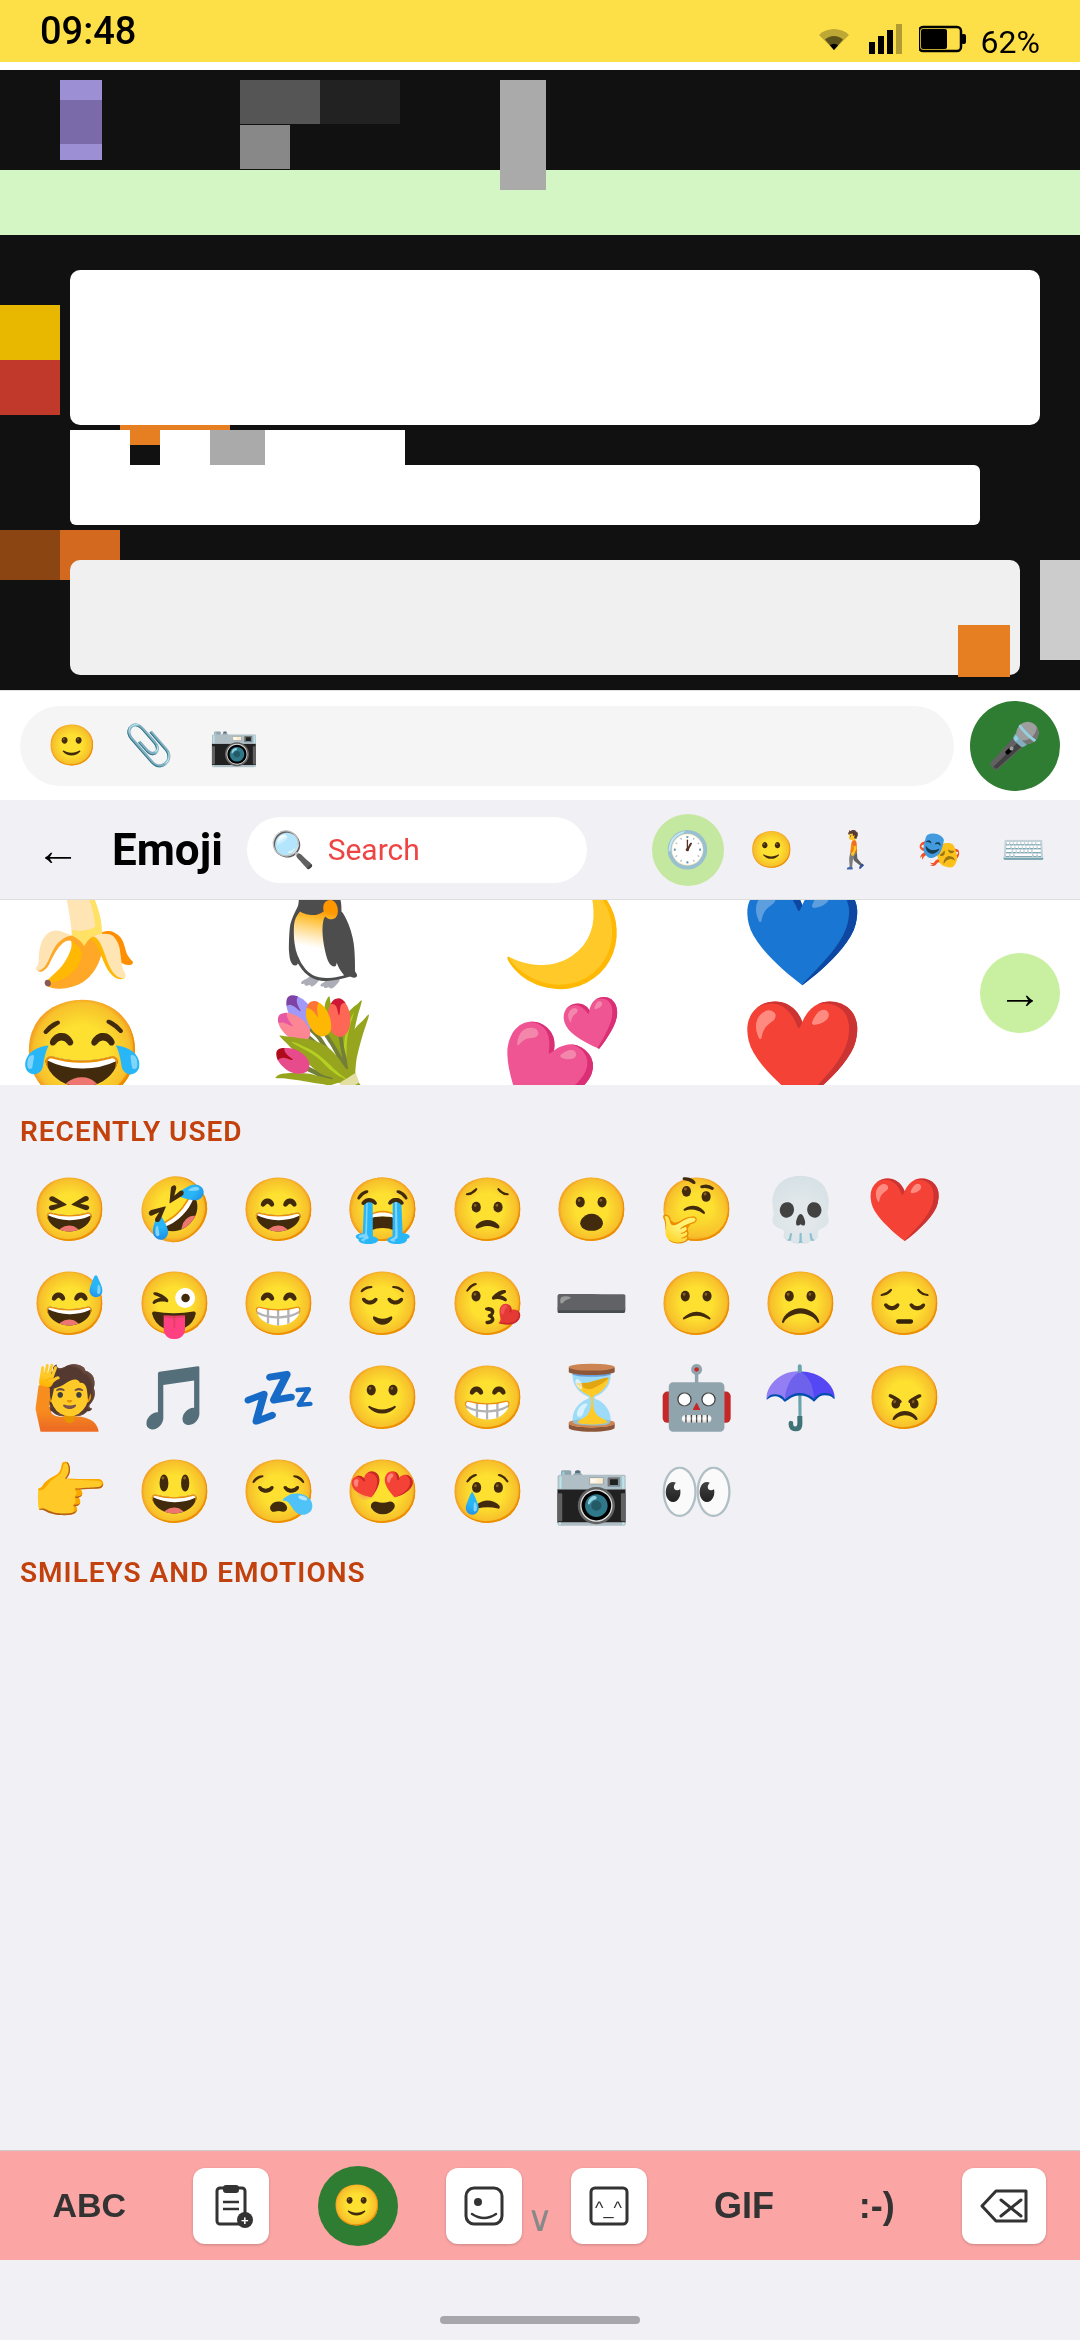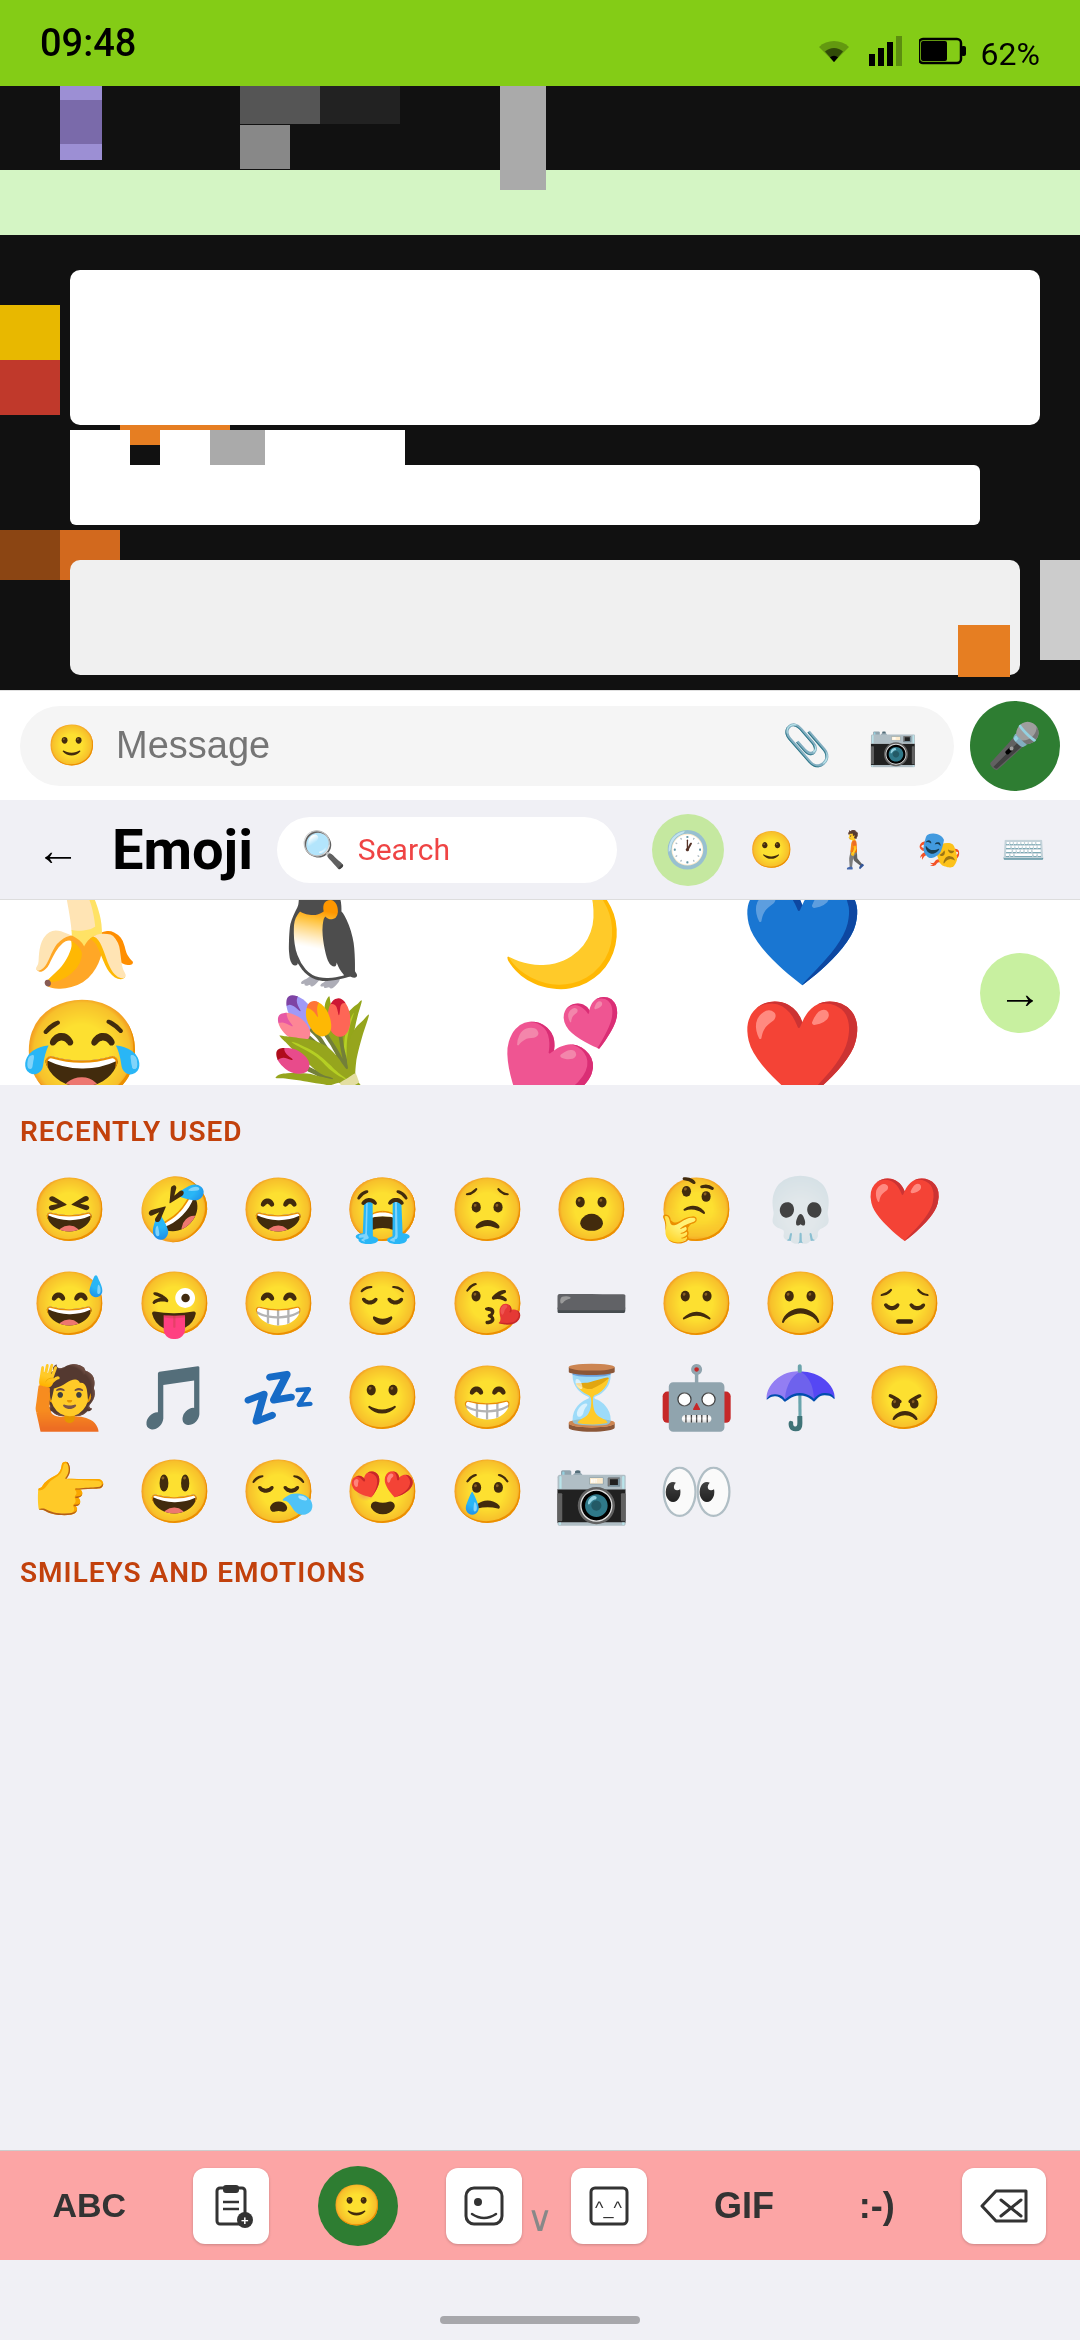--- a/index.html
+++ b/index.html
@@ -10,22 +10,22 @@
       background: #fff;
       font-family: 'Roboto', sans-serif;
       overflow: hidden;
       position: relative;
     }
 
     
     .status-bar {
       position: absolute;
       top: 0; left: 0; right: 0;
-      height: 86px;
-      background: #84cc16;
+      height: 62px;
+      background: #fde047;
       display: flex;
       align-items: center;
       justify-content: space-between;
       padding: 0 40px;
       z-index: 100;
     }
     .status-time {
       font-size: 38px;
       font-weight: 500;
       color: #000;
@@ -184,21 +184,21 @@
     }
     .back-btn {
       background: transparent;
       border: none;
       font-size: 44px;
       cursor: pointer;
       padding: 8px 16px;
       font-weight: bold;
     }
     .emoji-title {
-      font-size: 56px;
+      font-size: 44px;
       font-weight: 700;
       color: #000;
       margin-right: 8px;
     }
     .search-pill {
       display: flex;
       align-items: center;
       background: #fff;
       border-radius: 40px;
       padding: 12px 24px;
@@ -443,21 +443,20 @@
   <div class="bubble-white-3"></div>
 
   <div class="px" style="top:555px;right:70px;width:52px;height:52px;background:#e67e22;"></div>
 
   <div class="px" style="top:490px;right:0;width:40px;height:100px;background:#ccc;"></div>
 </div>
 
 <div class="message-input-bar">
   <div class="message-input-container">
     <button class="emoji-btn-input">🙂</button>
-    <input class="message-text-input" type="text" placeholder="Message" style="">
     <button class="attach-btn">📎</button>
     <button class="camera-btn">📷</button>
   </div>
   <button class="mic-btn">🎤</button>
 </div>
 
 <div class="emoji-keyboard">
 
   <div class="emoji-top-bar">
     <button class="back-btn">←</button>

